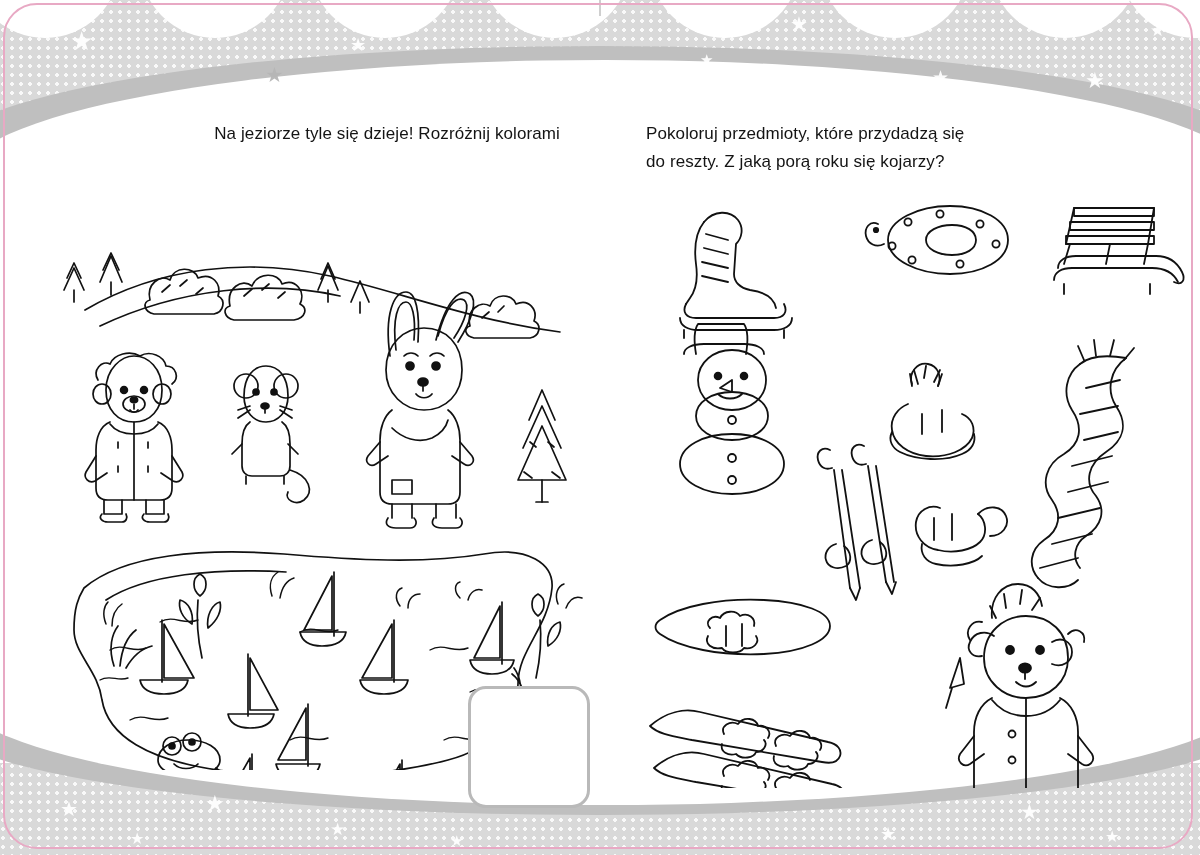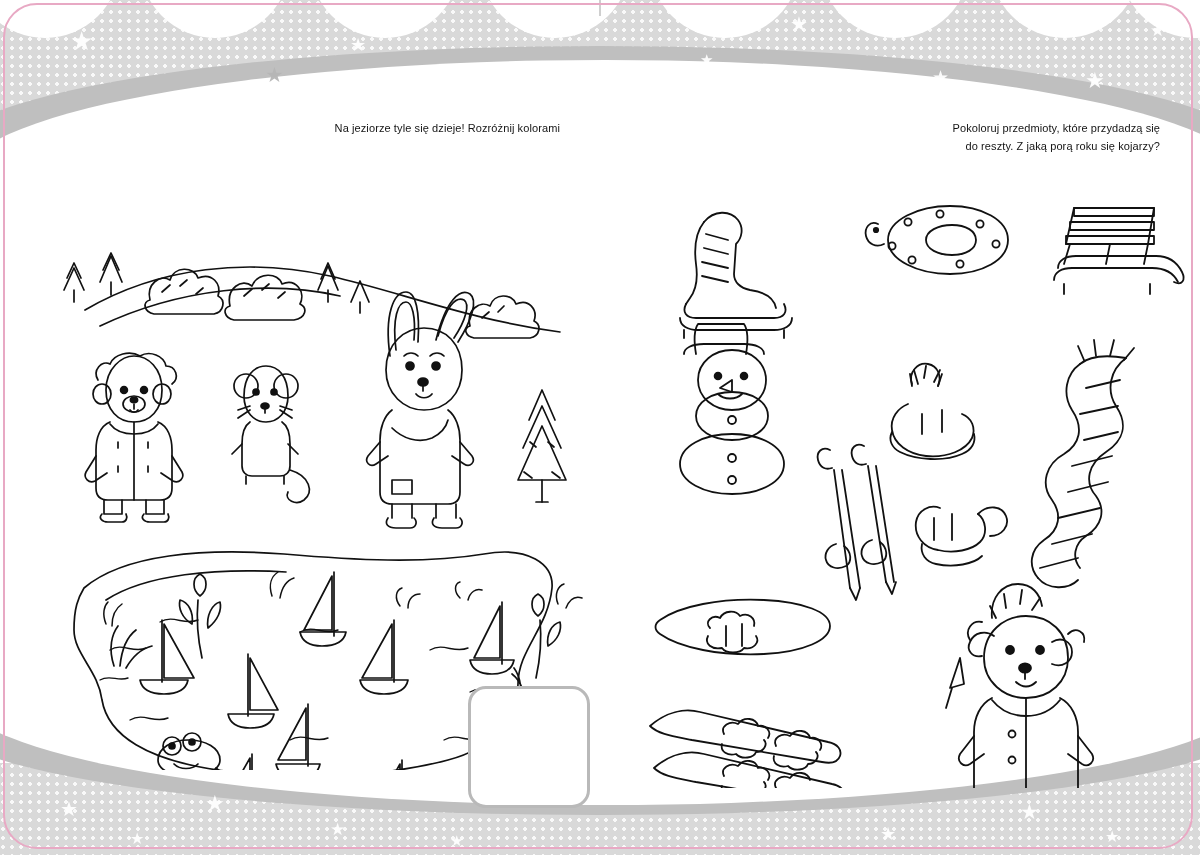--- a/index.html
+++ b/index.html
@@ -145,31 +145,31 @@
   }
 
   .col {
     position: absolute;
     top: 0;
   }
   .col-left  { left: 30px;  width: 560px; }
   .col-right { left: 620px; width: 560px; }
 
   .instr {
-    font-size: 11px;
+    font-size: 17px;
     line-height: 1.62;
     color: #141414;
     letter-spacing: 0.1px;
   }
   .instr-left {
     text-align: right;
     padding: 10px 30px 0 60px;
   }
   .instr-right {
-    text-align: right;
+    text-align: left;
     padding: 10px 20px 0 26px;
   }
 
   svg.art { display: block; }
 
   .sticker-box {
     position: absolute;
     left: 438px;
     top: 576px;
     width: 116px;

